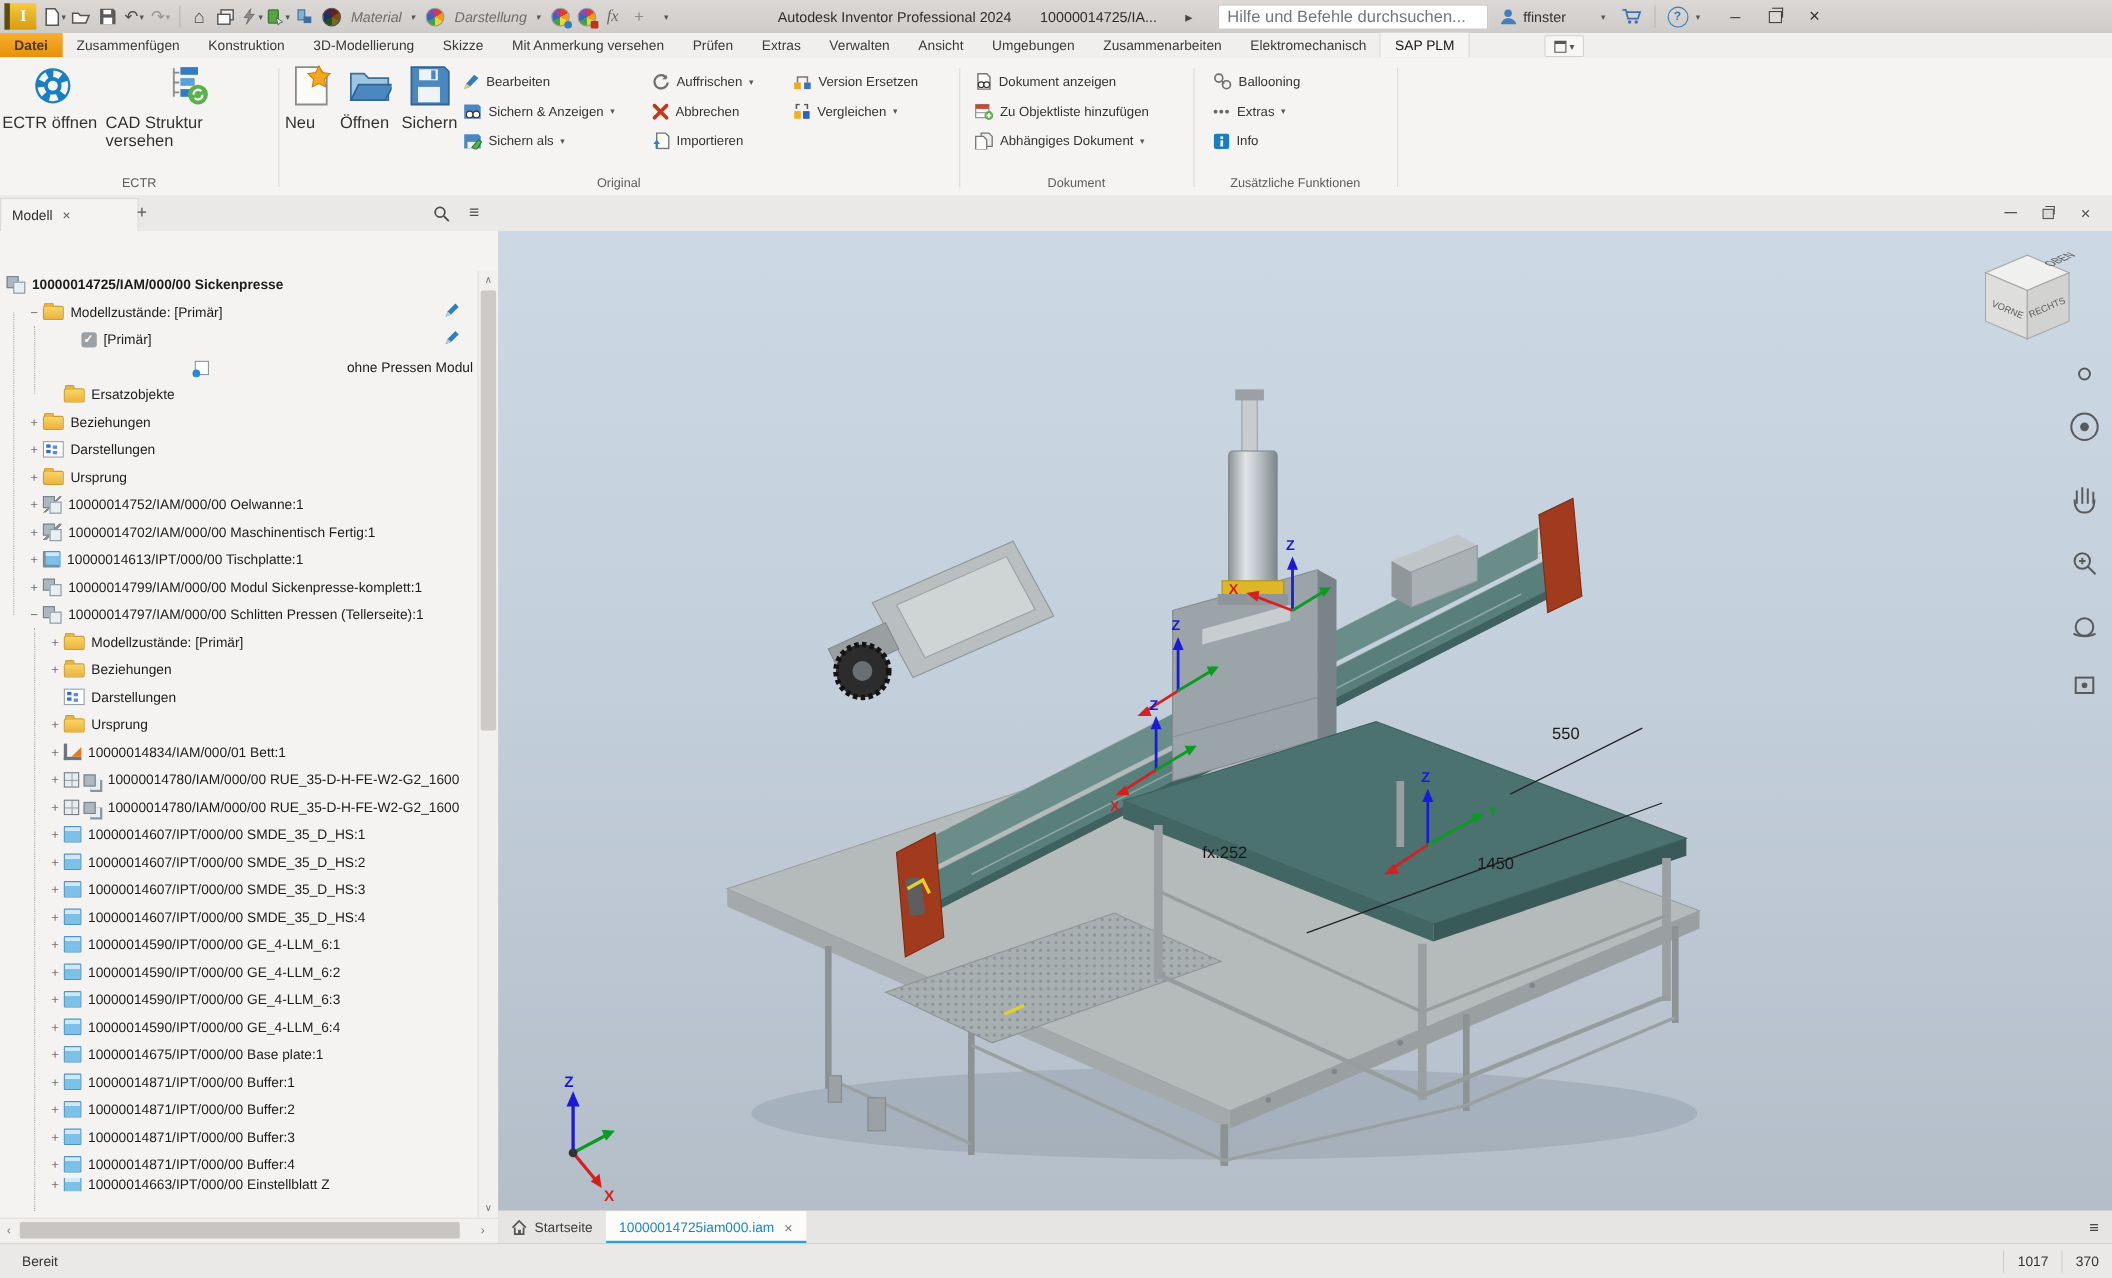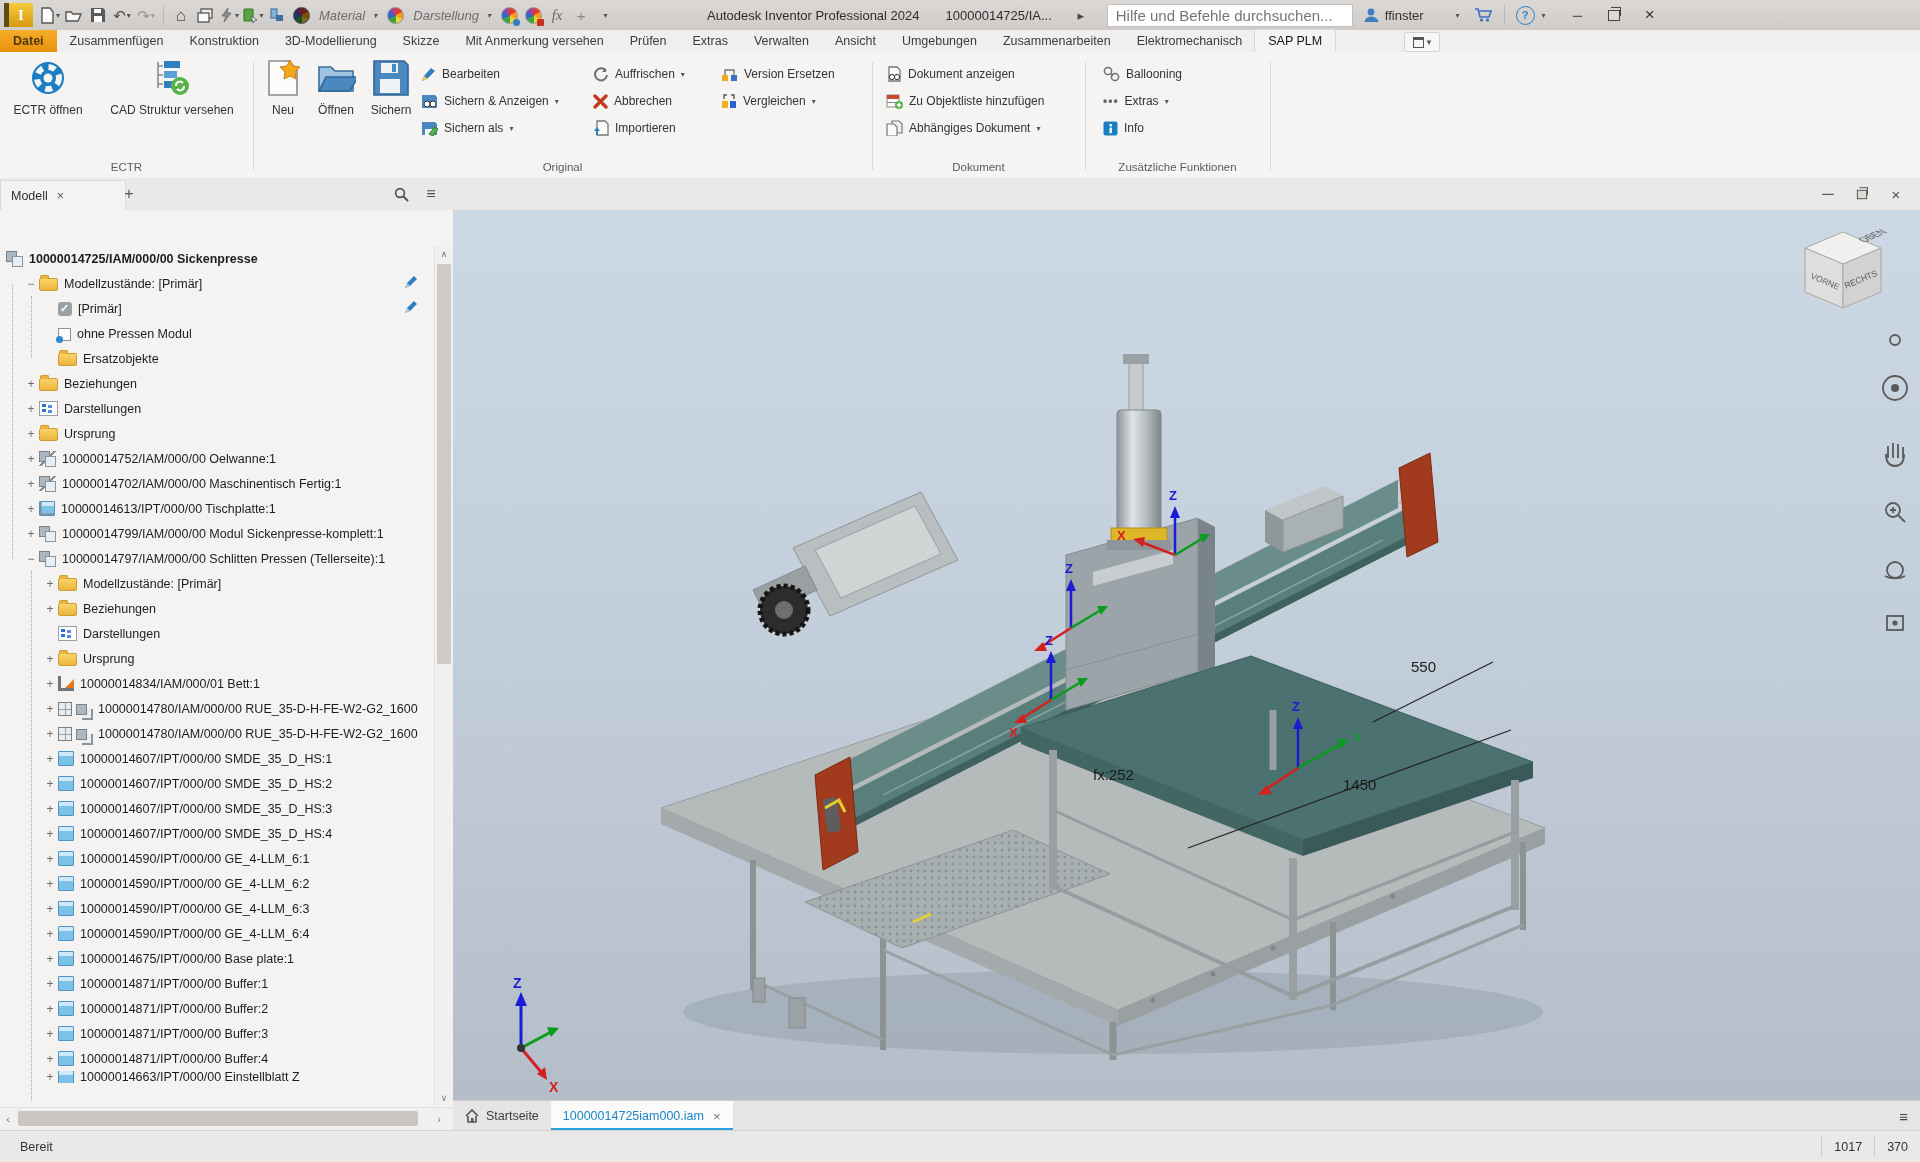--- a/index.html
+++ b/index.html
@@ -45,21 +45,21 @@
   .rtab.active{background:#f5f4f2;box-shadow:0 0 0 1px #dbd8d5;color:#161616}
   #ribbon-collapse{position:absolute;left:1404px;top:32px;width:34px;height:18px;display:flex;align-items:center;
     justify-content:center;gap:3px;color:#555;border:1px solid #d5d2cf;border-radius:2px;background:#f7f6f4;font-size:9px}
   #ribbon-collapse .bx{width:9px;height:7px;border:1.3px solid #555;border-top-width:3px}
 
   
   #ribbon{position:absolute;left:0;top:52px;width:100%;height:126px;background:#f5f4f2;border-bottom:1px solid #cfccc9}
   .rgroup{position:absolute;top:0;bottom:0}
   .glabel{position:absolute;bottom:5px;left:0;right:0;text-align:center;font-size:11.5px;color:#5c5c5c}
   .gsep{position:absolute;top:10px;bottom:8px;width:1px;background:#ddd9d6}
-  .bigbtn{position:absolute;top:5px;text-align:center;font-size:12px;color:#333}
+  .bigbtn{position:absolute;top:5px;font-size:15px;color:#333}
   .bigbtn .bicon{margin:0 auto 4px auto;width:40px;height:42px;display:flex;align-items:center;justify-content:center}
   .sbtn{position:absolute;display:flex;align-items:center;gap:6px;font-size:12px;color:#333;height:20px;white-space:nowrap}
   .sbtn .dd{font-size:8px;color:#555}
 
   
   #headerstrip{position:absolute;left:0;top:178px;width:100%;height:32px;background:#ebe9e7;border-bottom:1px solid #d8d5d2}
   #panel-tab{position:absolute;left:0;top:2px;bottom:0;width:104px;background:#f4f3f1;border:1px solid #dcd9d6;border-bottom:none;
     display:flex;align-items:center;gap:9px;padding:0 10px;font-size:12.5px;color:#2e2e2e}
   .striico{position:absolute;top:0;bottom:0;display:flex;align-items:center;justify-content:center;color:#4c4c4c}
   #doc-min{right:78px;width:28px}#doc-restore{right:44px;width:28px}#doc-close{right:10px;width:28px;font-size:15px}
@@ -536,32 +536,32 @@
         <span class="texp">−</span>
         <span class="ticon"></span>
         <span class="tlabel">Modellzustände: [Primär]</span>
         <span class="tpencil">
           <svg width="14" height="14">
             <path d="M1 13l2-5 7-7 3 3-7 7z" fill="#2f7fc0"></path>
             <path d="M3 8l3 3-5 2z" fill="#b8cbdb"></path>
           </svg>
         </span>
       </div>
-      <div class="trow has-pencil i-check" style="padding-left: 42px;">
+      <div class="trow has-pencil i-check" style="padding-left: 58px;">
         <span class="texp"></span>
         <span class="ticon"></span>
         <span class="tlabel">[Primär]</span>
         <span class="tpencil">
           <svg width="14" height="14">
             <path d="M1 13l2-5 7-7 3 3-7 7z" fill="#2f7fc0"></path>
             <path d="M3 8l3 3-5 2z" fill="#b8cbdb"></path>
           </svg>
         </span>
       </div>
-      <div class="trow i-state" style="padding-left: 42px;">
+      <div class="trow i-state" style="padding-left: 42px; justify-content: space-between;">
         <span class="texp"></span>
         <span class="ticon"></span>
         <span class="tlabel">ohne Pressen Modul</span>
 
       </div>
       <div class="trow i-folder" style="padding-left: 42px;">
         <span class="texp"></span>
         <span class="ticon"></span>
         <span class="tlabel">Ersatzobjekte</span>
 

